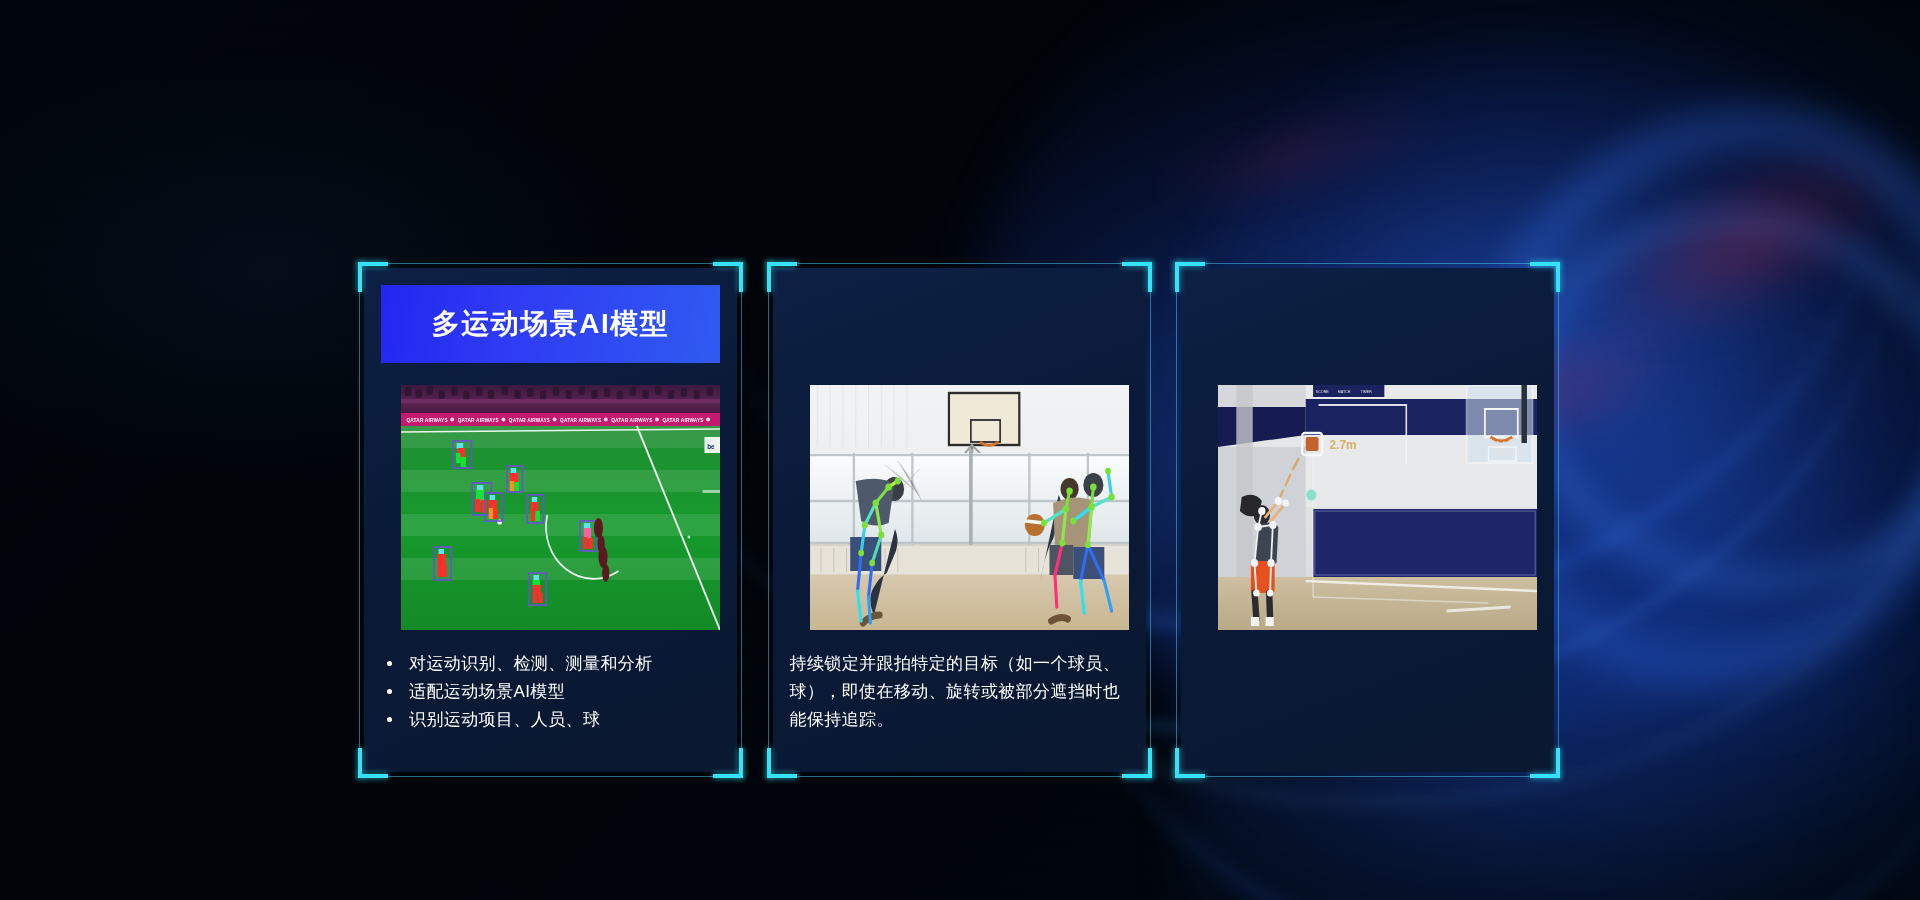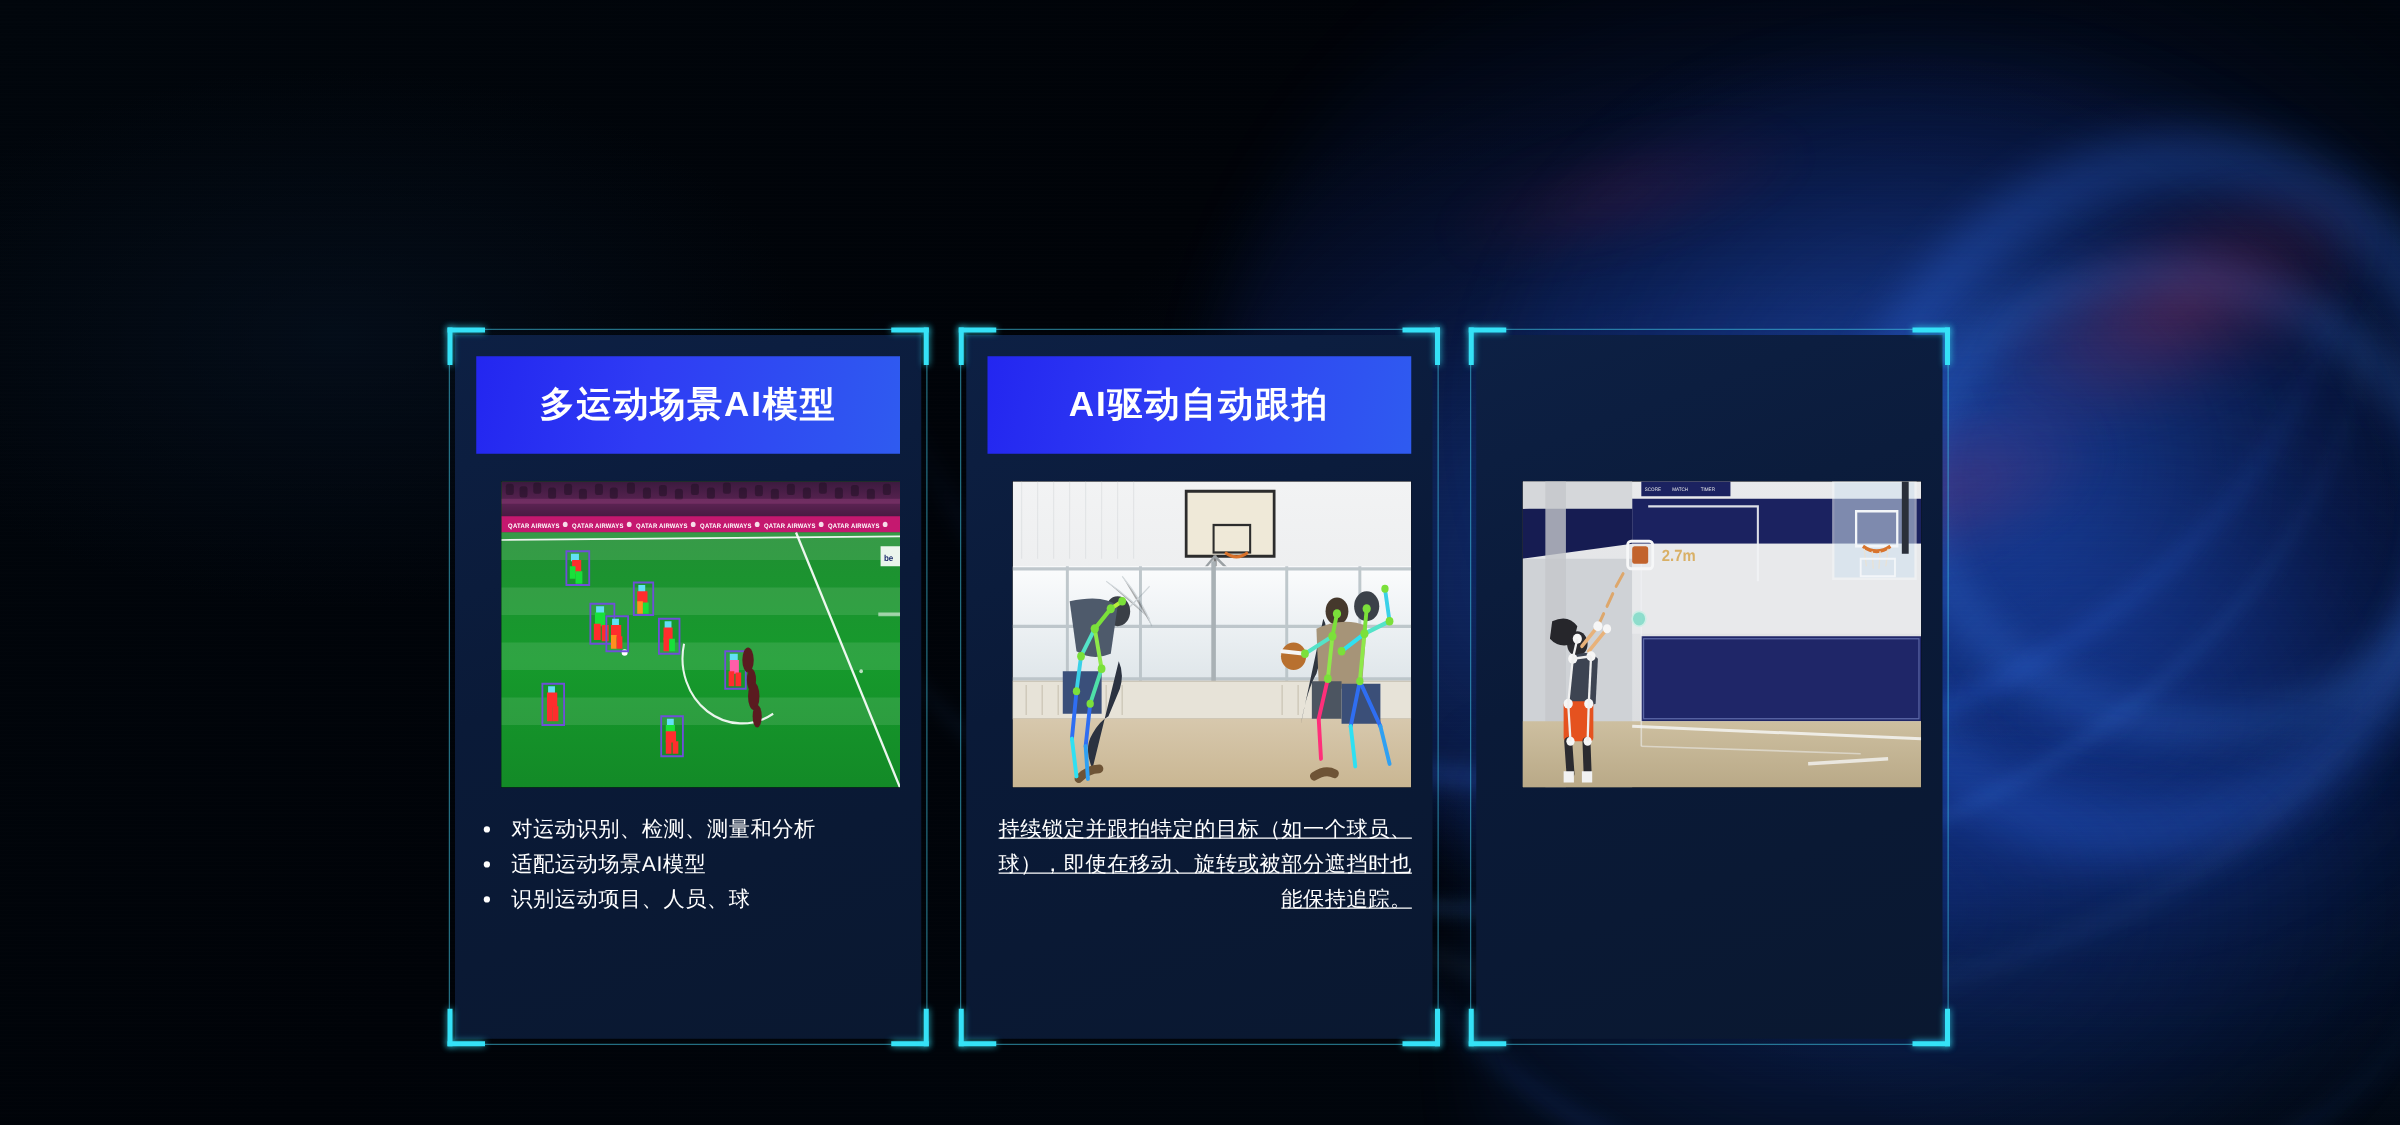--- a/index.html
+++ b/index.html
@@ -154,21 +154,21 @@
     left: 359px;
     top: 263px;
     width: 1200px;
     height: 510px;
     display: flex;
     justify-content: space-between;
   }
   .card {
     position: relative;
     width: 383px;
-    height: 573px;
+    height: 514px;
     box-sizing: border-box;
   }
   .card-frame {
     position: absolute;
     inset: 0;
     border: 1px solid rgba(64,196,228,0.55);
     box-sizing: border-box;
     pointer-events: none;
   }
   .corner {
@@ -244,22 +244,21 @@
     position: absolute;
     left: 17px;
     right: 16px;
     top: 382px;
     color: #ffffff;
     font-size: 17px;
     line-height: 28px;
     letter-spacing: 0.4px;
   }
   .card-text.para {
-    text-align: right;
-    text-decoration: underline;
+    text-align: left;
   }
   .bullets { list-style: none; margin: 0; padding: 0; }
   .bullets li {
     position: relative;
     padding-left: 28px;
     margin-bottom: 0;
   }
   .bullets li .dot {
     position: absolute;
     left: 6px;
@@ -473,23 +472,20 @@
         </div>
       <div class="corner c-br">
           <i class="h"></i>
           <i class="v"></i>
         </div>
     </div>
 
     <div class="card">
       <div class="card-body">
 
-        <div class="card-header">
-          <span class="title">AI驱动自动跟拍</span>
-        </div>
 
         <div class="card-media">
           <svg viewBox="0 0 349 245" preserveAspectRatio="none">
             <defs>
               <linearGradient id="gymWall" x1="0" y1="0" x2="0" y2="1">
                 <stop offset="0%" stop-color="#f2f3f4"></stop>
                 <stop offset="100%" stop-color="#e3e5e6"></stop>
               </linearGradient>
               <linearGradient id="winG" x1="0" y1="0" x2="0" y2="1">
                 <stop offset="0%" stop-color="#fbfcfd"></stop>

